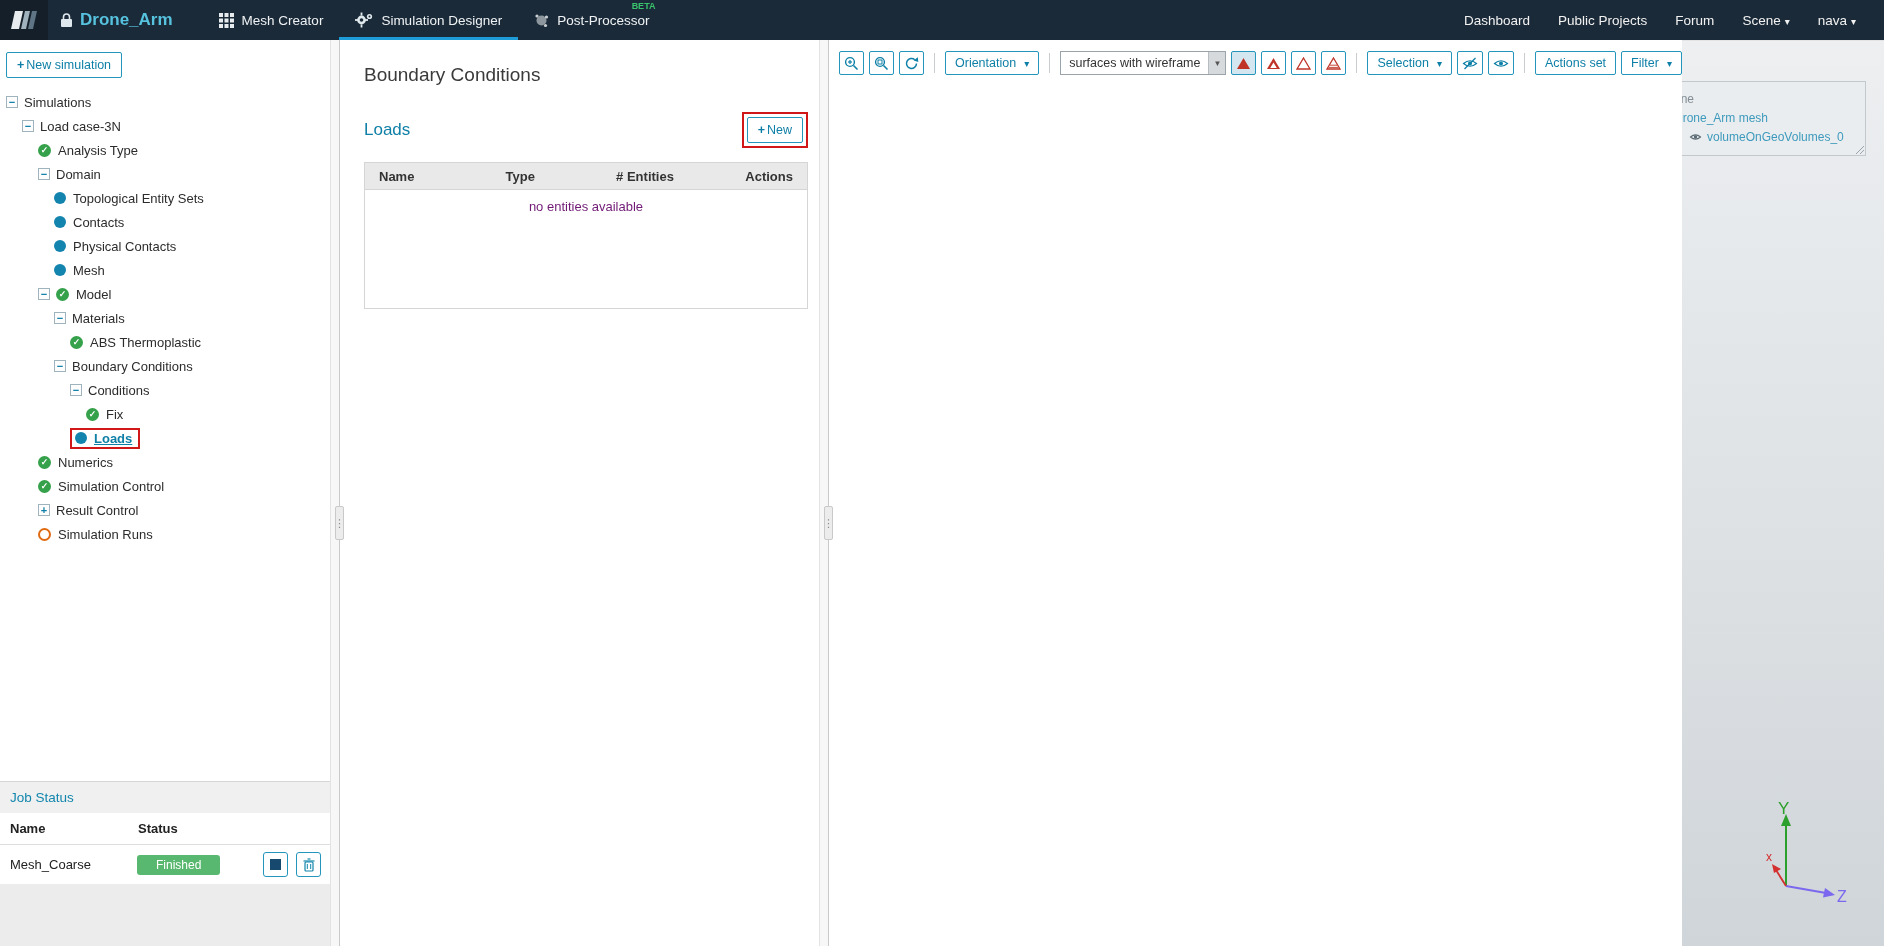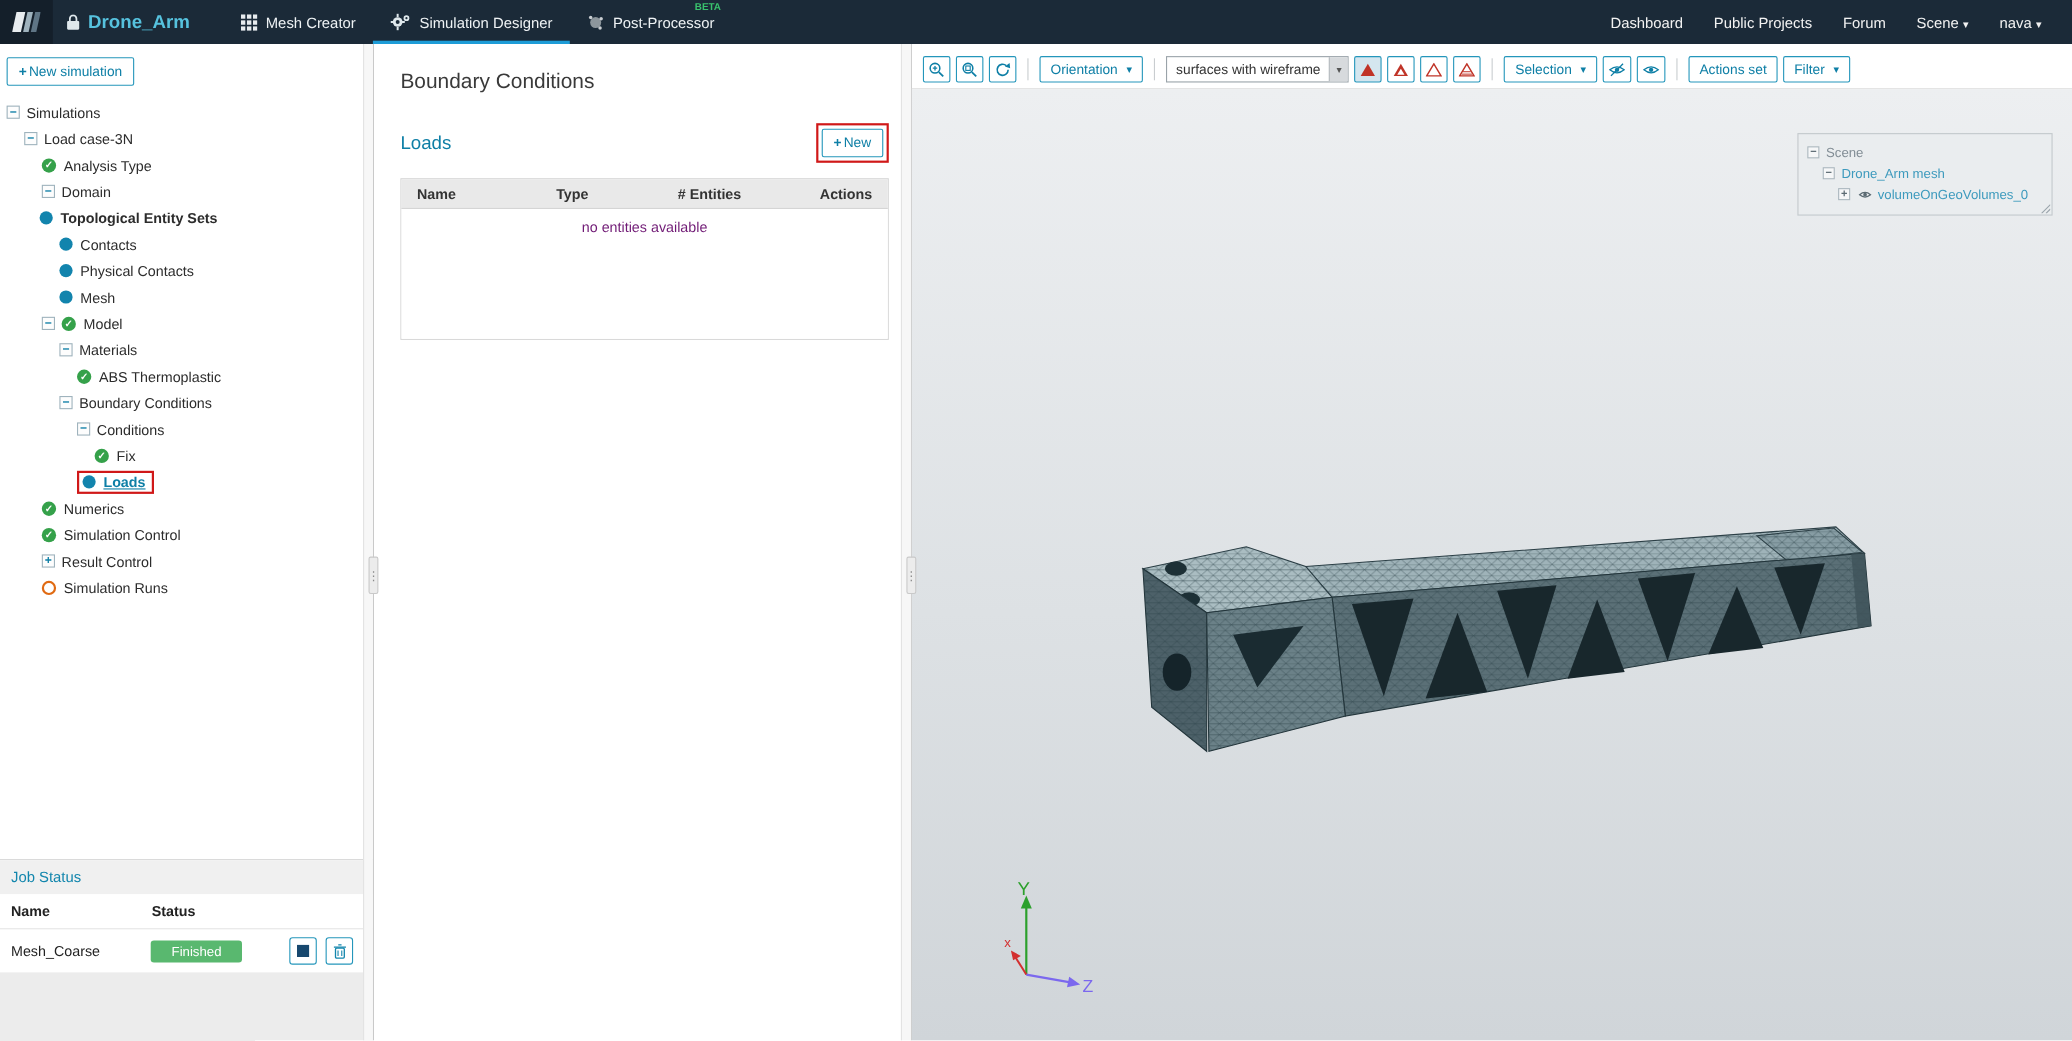--- a/index.html
+++ b/index.html
@@ -60,21 +60,21 @@
   .section-row{display:flex;align-items:center;justify-content:space-between;padding:0 20px 0 24px;margin-top:26px}
   .section-title{color:#0e7fa6;font-size:17px}
   .annot{border:2px solid #d01818;padding:3px;display:inline-block}
   .table-wrap{margin:14px 20px 0 24px;border:1px solid #d5d5d5}
   .thead{display:flex;background:#e9e9e9;border-bottom:1px solid #d5d5d5;height:27px;align-items:center;font-weight:bold;font-size:13px;color:#333}
   .th{padding:0 8px}
   .th0{width:30%;padding-left:14px}.th1{width:25%}.th2{width:26%}.th3{width:19%;text-align:right;padding-right:14px}
   .tbody{height:118px;background:#fff;text-align:center;color:#701a75;font-size:13px;padding-top:9px}
 
   
-  .viewport{flex:1;display:flex;flex-direction:column;min-width:0;background:#fff}
+  .viewport{flex:1;display:flex;flex-direction:row;min-width:0;background:#fff}
   .vp-toolbar{height:40px;display:flex;align-items:center;gap:5px;padding:10px 0 4px 10px;background:#fff}
   .tbtn{height:24px;min-width:24px;border:1px solid #2496bb;background:#fff;color:#0e7fa6;border-radius:2px;display:inline-flex;align-items:center;justify-content:center;cursor:pointer;font-family:inherit;font-size:12.5px;padding:0 4px}
   .tbtn.drop{padding:0 9px;gap:4px}
   .tbtn.active{background:#d4e6ef}
   .tsep{width:1px;height:20px;background:#c9cdd0;margin:0 5px}
   .combo{height:24px;border:1px solid #9aa3a9;background:#fff;display:inline-flex;align-items:center;font-size:12.5px;color:#333;cursor:pointer}
   .combo .txt{padding:0 8px}
   .combo-btn{width:17px;height:100%;background:#d7dadd;border-left:1px solid #b7bcc0;display:inline-flex;align-items:center;justify-content:center;font-size:8px;color:#555}
   .vp-canvas{flex:1;position:relative;background:linear-gradient(180deg,#edeff1 0%,#dde1e4 55%,#d0d5d9 100%);border-top:1px solid #e4e4e4;overflow:hidden}
 
@@ -188,21 +188,21 @@
               <span class="st st-check">✓</span>
               <span class="lbl">Analysis Type</span>
             </span>
           </div>
           <div class="tree-row" style="padding-left: 38px;">
             <span class="row-in">
               <span class="exp">−</span>
               <span class="lbl">Domain</span>
             </span>
           </div>
-          <div class="tree-row" style="padding-left: 36px; font-weight: bold;">
+          <div class="tree-row" style="padding-left: 54px;">
             <span class="row-in">
               <span class="st st-dot"></span>
               <span class="lbl">Topological Entity Sets</span>
             </span>
           </div>
           <div class="tree-row" style="padding-left: 54px;">
             <span class="row-in">
               <span class="st st-dot"></span>
               <span class="lbl">Contacts</span>
             </span>

